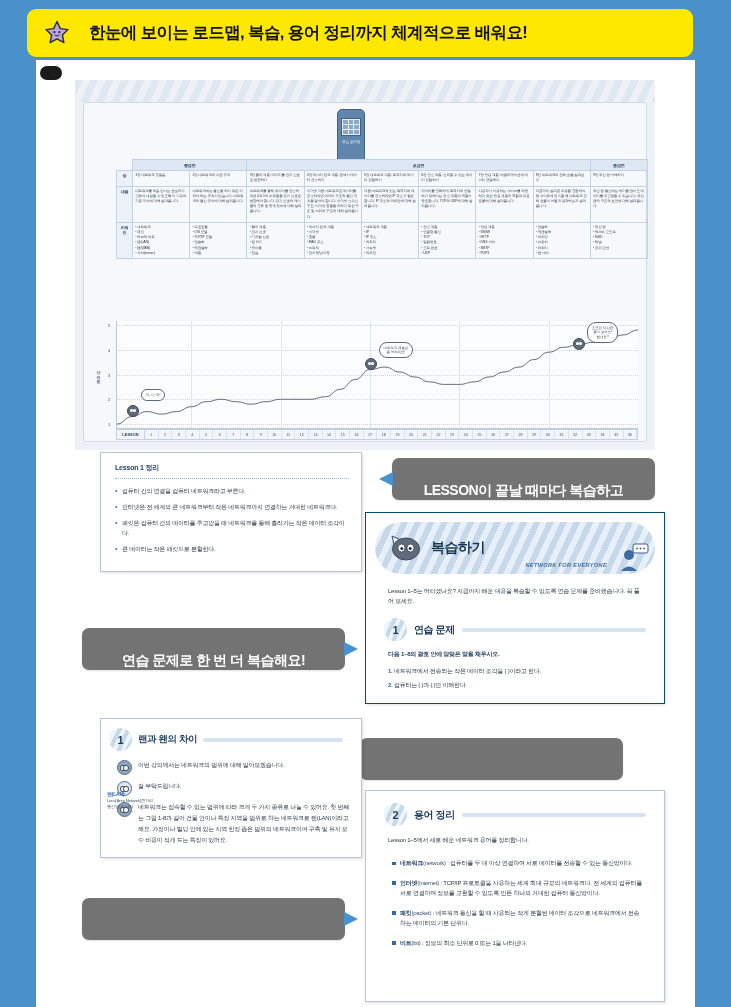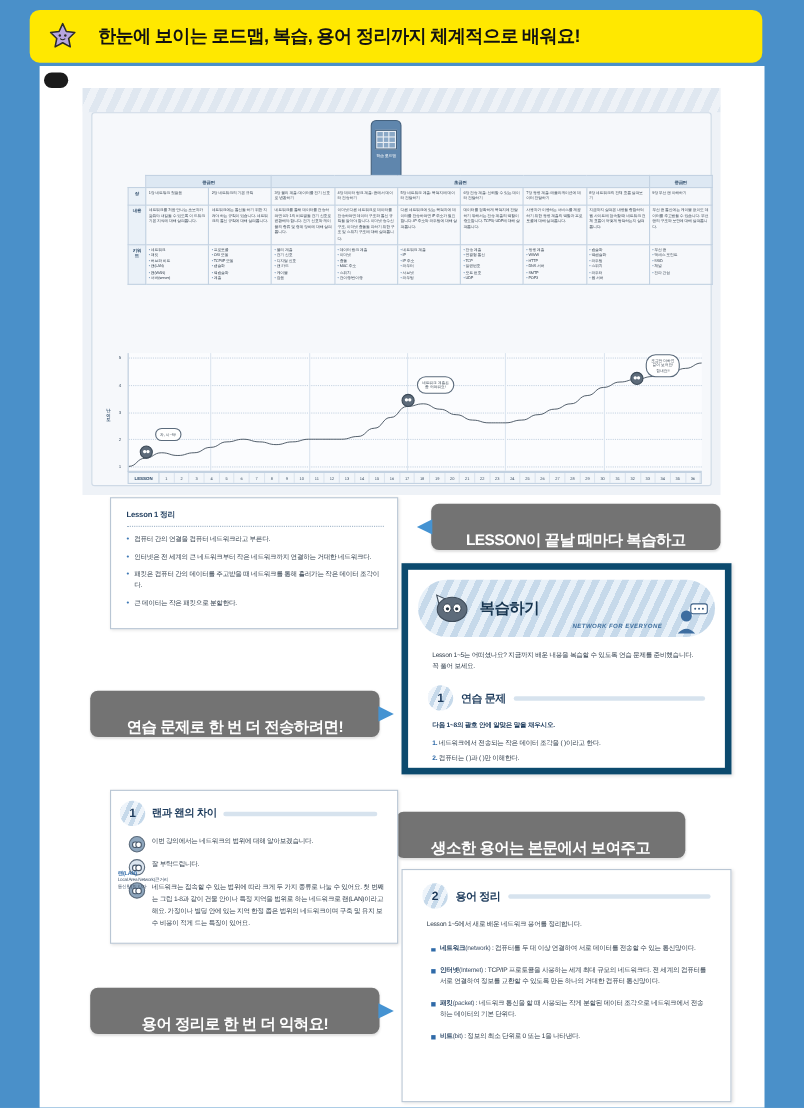--- a/index.html
+++ b/index.html
@@ -170,21 +170,21 @@
   }
   .tail-left  { left: -13px; top: 50%; margin-top: -7px;
     border-width: 7px 14px 7px 0; border-color: transparent #4593d2 transparent transparent; }
   .tail-right { right: -13px; top: 50%; margin-top: -7px;
     border-width: 7px 0 7px 14px; border-color: transparent transparent transparent #4593d2; }
 
   
   .review-panel {
     position: absolute; left: 365px; top: 512px;
     width: 300px; height: 192px; background: #fff;
-    border: 6px solid #0c4a6e; box-shadow: 1px 1px 3px rgba(0,0,0,.13);
+    border: 1px solid #0c4a6e; box-shadow: 1px 1px 3px rgba(0,0,0,.13);
     overflow: hidden;
   }
   .review-head {
     position: relative; margin: 9px 9px 0 9px; height: 52px;
     border-radius: 26px; overflow: hidden;
     background: repeating-linear-gradient(115deg,#c6d9ea 0 6px,#e7f0f8 6px 12px);
     display: flex; align-items: center; padding-left: 14px; gap: 8px;
   }
   .cat-head {
     width: 34px; height: 28px; position: relative; flex: 0 0 auto;
@@ -527,31 +527,29 @@
     </ul>
   </div>
 
   <div class="callout" style="left:392px;top:458px;width:263px;height:42px;">
     <span class="tail tail-left"></span>
     <span>LESSON이 끝날 때마다 복습하고</span>
   </div>
 
   <div class="callout" style="left:82px;top:628px;width:263px;height:42px;">
     <span class="tail tail-right"></span>
-    <span>연습 문제로 한 번 더 전송하려면!</span>
+    <span>연습 문제로 한 번 더 복습해요!</span>
   </div>
 
   <div class="callout" style="left:360px;top:738px;width:263px;height:42px;">
     <span class="tail tail-left"></span>
-    <span>생소한 용어는 본문에서 보여주고</span>
   </div>
 
   <div class="callout" style="left:82px;top:898px;width:263px;height:42px;">
     <span class="tail tail-right"></span>
-    <span>용어 정리로 한 번 더 익혀요!</span>
   </div>
 
   <div class="review-panel">
     <div class="review-head">
       <svg class="cat-head" viewBox="0 0 34 28">
         <path d="M5 10 L3 2 L12 6 Z" fill="#e9f1f8" stroke="#3d4b59" stroke-width="1"></path>
         <ellipse cx="17" cy="15" rx="13.5" ry="11" fill="#5d6b7a" stroke="#3d4b59" stroke-width="1"></ellipse>
         <ellipse cx="12.5" cy="14" rx="3.6" ry="4" fill="#fff" stroke="#2d3a48" stroke-width=".8"></ellipse>
         <ellipse cx="21.5" cy="14" rx="3.6" ry="4" fill="#fff" stroke="#2d3a48" stroke-width=".8"></ellipse>
         <circle cx="12.8" cy="14.5" r="1.5" fill="#22303d"></circle>

